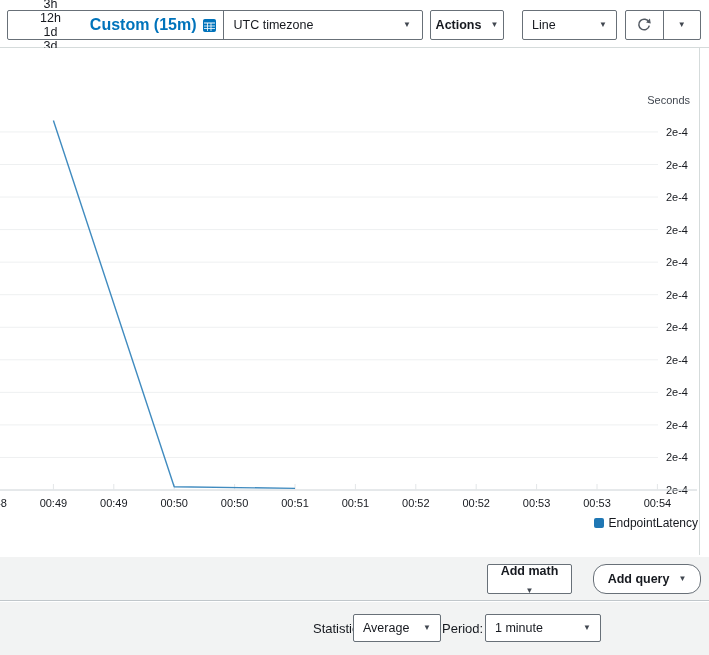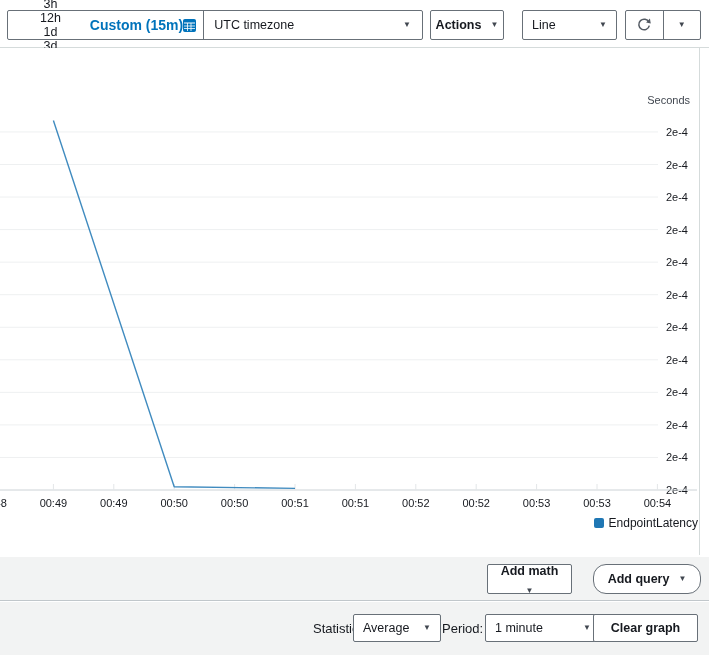--- a/index.html
+++ b/index.html
@@ -7,23 +7,23 @@
     font-family:"Liberation Sans", sans-serif; color:#16191f; }
 
   
   .toolbar { position:absolute; top:0; left:0; width:709px; height:48px;
     background:#fff; border-bottom:1px solid #d5dbdb; }
   .time-group { position:absolute; left:7px; top:10px; width:416px; height:30px;
     border:1px solid #687078; border-radius:2px; background:#fff;
     display:flex; align-items:center; }
   .ranges { display:flex; align-items:center; margin-left:24px;flex-direction:column; }
   .range-item { font-size:12.5px; font-weight:500; padding:0 8px; cursor:pointer; white-space:nowrap; }
-  .custom-btn { display:flex; align-items:center; margin-left:21px;
+  .custom-btn { display:flex; align-items:center; gap:6px; margin-left:21px;
     background:none; border:none; cursor:pointer;
-    font-family:inherit; font-size:14px; font-weight:700; color:#0073bb; white-space:nowrap; }
+    font-family:inherit; font-size:16px; font-weight:700; color:#0073bb; white-space:nowrap; }
   .vsep { width:1px; height:30px; background:#687078; margin-left:7px; }
   .tz-btn { flex:1; display:flex; align-items:center; justify-content:space-between;
     background:none; border:none; cursor:pointer; font-family:Liberation Sans, sans-serif;
     font-size:12.5px; color:#16191f; padding:0 11px 0 10px; }
   .caret { font-size:8px; color:#414750; line-height:1; }
   .btn { position:absolute; top:10px; height:30px; background:#fff;
     border:1px solid #687078; border-radius:2px; cursor:pointer;
     font-family:inherit; font-size:12.5px; font-weight:700; color:#16191f;
     display:flex; align-items:center; justify-content:center; gap:9px; }
   .select { position:absolute; top:10px; height:30px; background:#fff;
@@ -184,16 +184,13 @@
   <span class="flabel" style="left:313px; top:19px;">Statistic:</span>
   <div class="select" style="left:353px; top:12px; width:88px; height:28px;">
     <span>Average</span>
     <span class="caret">▼</span>
   </div>
   <span class="flabel" style="left:442px; top:19px;">Period:</span>
   <div class="select" style="left:485px; top:12px; width:116px; height:28px;">
     <span>1 minute</span>
     <span class="caret">▼</span>
   </div>
-  <button class="btn" style="left:593px; top:12px; width:105px; height:28px;">
-    <span>Clear graph</span>
-  </button>
 </div>
 
 </body></html>

